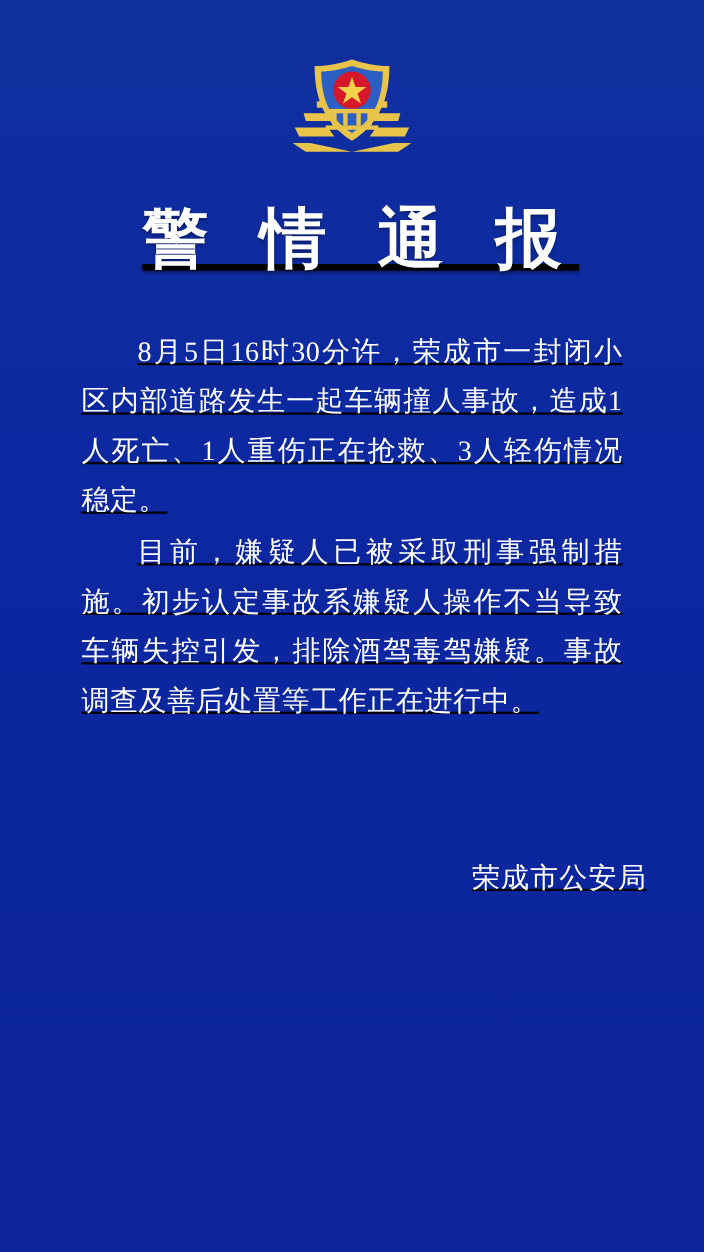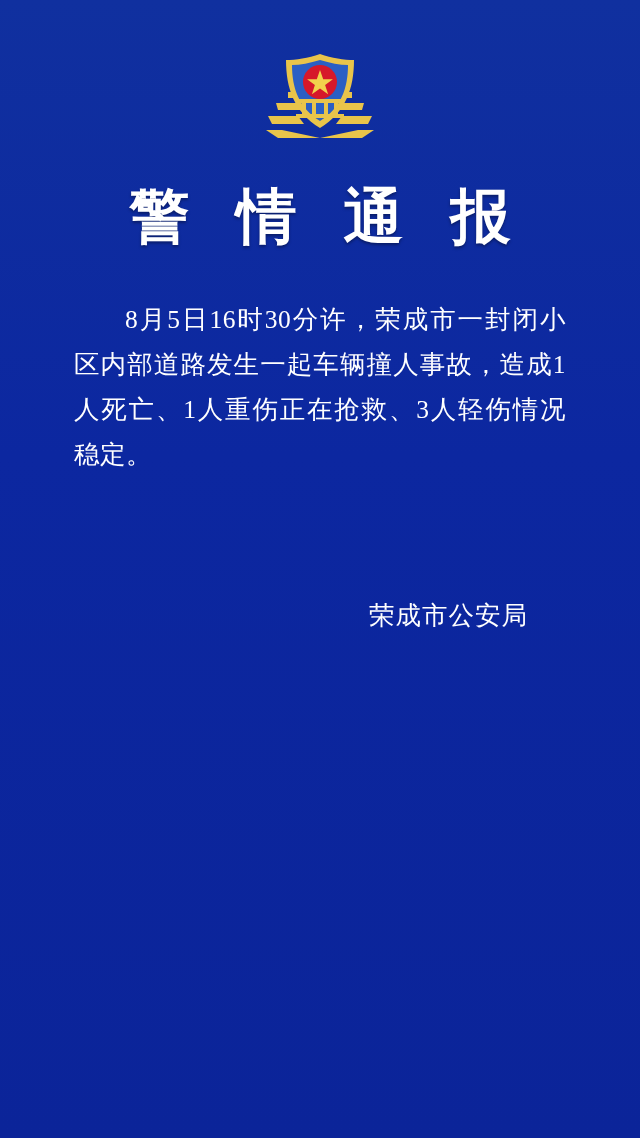--- a/index.html
+++ b/index.html
@@ -12,20 +12,21 @@
     height: 1138px;
     overflow: hidden;
     font-family: "Liberation Serif", "DejaVu Serif", serif;
   }
   .poster {
     position: relative;
     width: 640px;
     height: 1138px;
     background: linear-gradient(180deg, #10309f 0%, #0c27a0 40%, #0b2499 100%);
     box-sizing: border-box;
+    text-decoration: underline;
   }
   
   .poster::after {
     content: "";
     position: absolute;
     inset: 0;
     pointer-events: none;
     box-shadow: inset 0 0 0 0 rgba(255,255,255,0.0);
   }
 
@@ -63,21 +64,21 @@
     text-justify: inter-ideograph;
     letter-spacing: 0.5px;
   }
   .body-text p {
     margin: 0 0 2px 0;
     text-indent: 2em;
   }
 
   .signature {
     margin-top: 116px;
-    padding-right: 112px;
+    padding-right: 52px;
     text-align: right;
     color: #ffffff;
     font-size: 25.5px;
     line-height: 46px;
     letter-spacing: 1px;
   }
   .signature div {
     margin: 0;
   }
 </style>
@@ -114,19 +115,20 @@
         <rect x="40" y="53" width="44" height="4"></rect>
         <rect x="38" y="68" width="48" height="4"></rect>
       </g>
     </svg>
   </div>
 
   <div class="title">警 情 通 报</div>
 
   <div class="body-text">
     <p>8月5日16时30分许，荣成市一封闭小区内部道路发生一起车辆撞人事故，造成1人死亡、1人重伤正在抢救、3人轻伤情况稳定。</p>
+    <p>目前，嫌疑人已被采取刑事强制措施。初步认定事故系嫌疑人操作不当导致车辆失控引发，排除酒驾毒驾嫌疑。事故调查及善后处置等工作正在进行中。</p>
   </div>
 
   <div class="signature">
     <div>荣成市公安局</div>
   </div>
 
 </div>
 
 </body></html>

